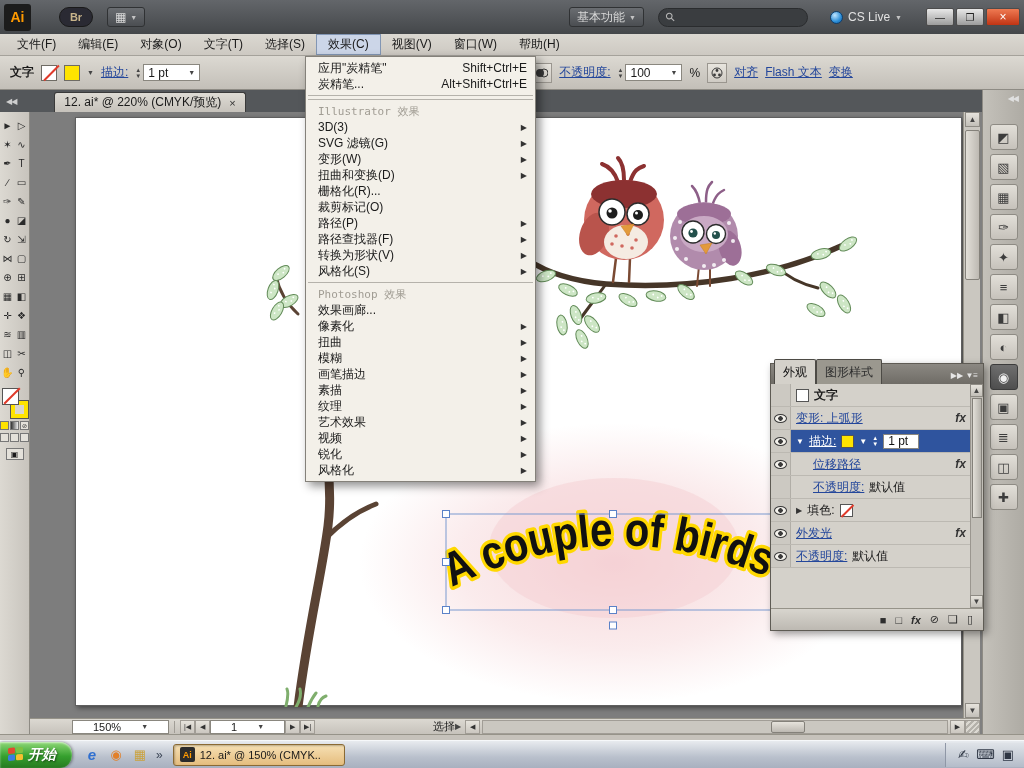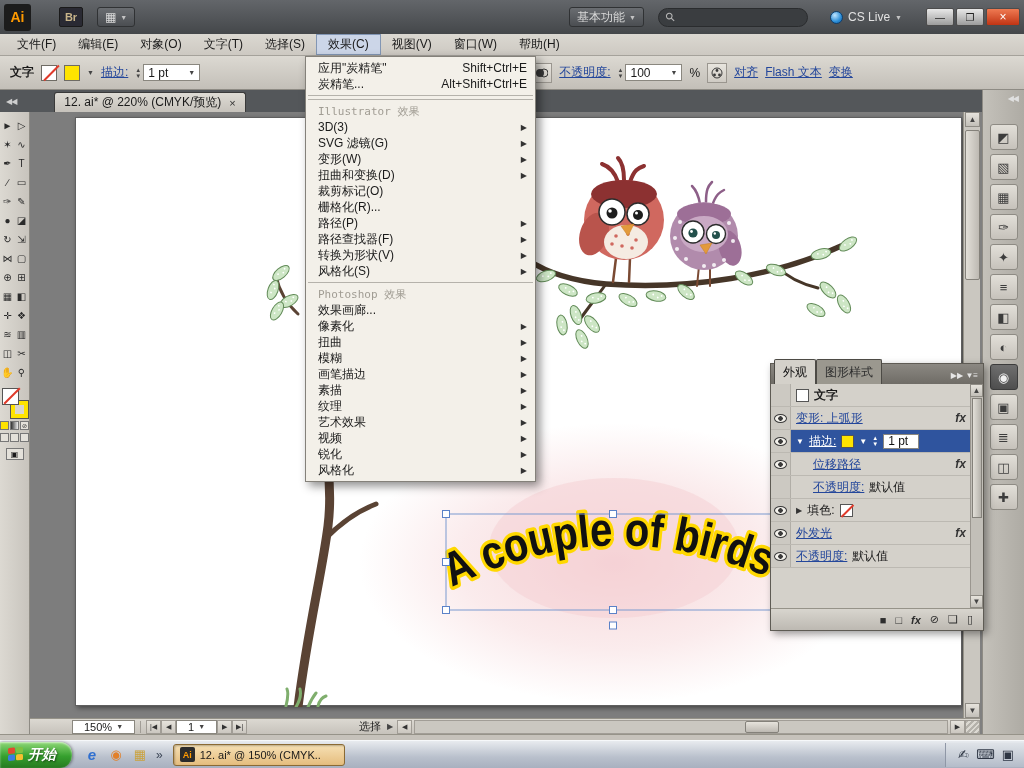--- a/index.html
+++ b/index.html
@@ -3,21 +3,21 @@
 <meta charset="utf-8">
 <style>
   * { box-sizing: border-box; margin: 0; padding: 0; }
   html,body { width:1024px; height:768px; overflow:hidden; }
   body { font-family:"Liberation Sans","DejaVu Sans",sans-serif; font-size:12px; background:#808080; position:relative; color:#1a1a1a; }
   .abs { position:absolute; }
 
   
   .titlebar { left:0; top:0; width:1024px; height:34px; background:linear-gradient(#63666a,#44474a); display:flex; align-items:center; padding:0 4px; color:#d9d9d9; }
   .ai-logo { width:27px; height:27px; background:#1c1c1c; color:#ff9a00; font-weight:bold; font-size:14px; display:flex; align-items:center; justify-content:center; border-radius:3px; margin-right:28px; }
-  .br-btn { width:24px; height:20px; background:#2a2a33; color:#c8b48a; font-weight:bold; font-size:11px; display:flex; align-items:center; justify-content:center; border-radius:2px; border:1px solid #1a1a1a; margin-right:14px; }
+  .br-btn { width:34px; height:20px; background:#2a2a33; color:#c8b48a; font-weight:bold; font-size:11px; display:flex; align-items:center; justify-content:center; border-radius:10px; border:1px solid #1a1a1a; margin-right:14px; }
   .chrome-btn { height:20px; display:flex; align-items:center; gap:4px; padding:0 7px; border:1px solid #303234; border-radius:3px; background:linear-gradient(#6a6d71,#4b4e52); color:#d9d9d9; cursor:default; }
   .mini-arrow { font-size:7px; color:#c3c3c3; }
   .tb-spacer { flex:1; }
   .searchbox { width:150px; height:19px; background:#3a3d40; border:1px solid #2a2c2e; border-radius:10px; display:flex; align-items:center; padding:0 7px; gap:5px; margin:0 14px; }
   .search-icon { display:inline-block; transform:rotate(-45deg); font-size:12px; color:#b5b5b5; }
   .searchbox input { background:transparent; border:none; outline:none; color:#ddd; width:110px; font-size:11px; }
   .cslive { height:20px; display:flex; align-items:center; gap:5px; padding:0 8px; color:#e2e2e2; }
   .ball { width:13px; height:13px; border-radius:50%; background:radial-gradient(circle at 35% 30%, #bfe4ff, #2d8fd8 60%, #105a9e); border:1px solid #0d3e6e; }
   .winbtns { display:flex; gap:2px; margin-left:16px; }
   .wb { width:28px; height:18px; display:flex; align-items:center; justify-content:center; font-size:10px; color:#222; background:linear-gradient(#e8e8e8,#9c9c9c); border:1px solid #4c4c4c; border-radius:2px; }
@@ -63,21 +63,21 @@
   
   .canvas { left:30px; top:112px; width:950px; height:606px; background:#7d7d7d; overflow:hidden; }
   .artboard { position:absolute; left:45px; top:5px; width:887px; height:589px; background:#fff; border:1px solid #5f5f5f; box-shadow:2px 2px 5px rgba(0,0,0,.45); }
   .vscroll { left:963px; top:112px; width:17px; height:606px; background:#cac7c0; border-left:1px solid #969389; }
   .scroll-arrow { width:15px; height:15px; display:flex; align-items:center; justify-content:center; font-size:8px; color:#444; background:linear-gradient(#e6e3dc,#c2bfb8); border:1px solid #8e8b84; }
   .vthumb { position:absolute; left:1px; top:18px; width:15px; height:150px; background:linear-gradient(90deg,#e2dfd8,#bdb9b2); border:1px solid #84817a; border-radius:2px; }
 
   
   .statusbar { left:30px; top:718px; width:950px; height:16px; background:linear-gradient(#dcd9d2,#c6c2bb); border-top:1px solid #969389; display:flex; align-items:center; font-size:11px; }
   .sb-zoom { margin-left:42px; } 
-  .sb-box { background:#fff; border:1px solid #8a877f; height:14px; display:flex; align-items:center; padding:0 11px; gap:4px; }
+  .sb-box { background:#fff; border:1px solid #8a877f; height:14px; display:flex; align-items:center; padding:0 20px; gap:20px; }
   .sb-btn { width:15px; height:14px; display:flex; align-items:center; justify-content:center; font-size:7px; color:#333; border:1px solid #a19d96; background:linear-gradient(#e6e3dc,#cbc7c0); }
   .hscroll-track { height:14px; flex:1; margin:0 2px; background:#cac7c0; border:1px solid #a19d96; position:relative; }
   .hthumb { position:absolute; top:0; left:62%; width:34px; height:12px; background:linear-gradient(#e6e3dc,#bdb9b2); border:1px solid #84817a; border-radius:2px; }
   .corner { width:15px; height:14px; background:repeating-linear-gradient(135deg,#b5b2ab 0 2px,#dcd9d2 2px 4px); border:1px solid #a19d96; }
 
   
   .dock { left:982px; top:90px; width:42px; height:646px; background:linear-gradient(90deg,#c4c1ba,#aeaba4); border-left:1px solid #8e8b84; padding-top:30px; }
   .dock-head { position:absolute; top:4px; right:6px; color:#e0e0e0; font-size:8px; letter-spacing:-1px; }
   .dock-btn { width:28px; height:26px; margin:4px auto 0; border:1px solid #8e8b84; border-radius:3px; background:linear-gradient(#e2dfd8,#c6c2bb); display:flex; align-items:center; justify-content:center; font-size:13px; color:#3c3c3c; cursor:pointer; }
   .dock-btn.active { background:linear-gradient(#6f6f6f,#4f4f4f); color:#f0f0f0; border-color:#3c3c3c; }
@@ -480,21 +480,21 @@
   <div class="sb-box" style="min-width:34px">
     <span>1</span>
     <span class="mini-arrow" style="color:#444">▼</span>
   </div>
   <div class="sb-btn">
       <span>▶</span>
     </div>
   <div class="sb-btn">
       <span>▶|</span>
     </div>
-  <div style="width:150px;display:flex;align-items:center;justify-content:flex-end;gap:6px;padding:4px 4px">
+  <div style="width:150px;display:flex;align-items:center;justify-content:flex-end;gap:0;padding:4px 4px">
     <span>选择</span>
     <span class="mini-arrow" style="color:#444;font-size:8px">▶</span>
   </div>
   <div class="sb-btn">
       <span>◀</span>
     </div>
   <div class="hscroll-track">
       <div class="hthumb"></div>
     </div>
   <div class="sb-btn">
@@ -633,25 +633,25 @@
     </div>
   <div class="mi">
       <span class="mi-label">变形(W)</span>
       <span class="mi-arrow">▶</span>
     </div>
   <div class="mi">
       <span class="mi-label">扭曲和变换(D)</span>
       <span class="mi-arrow">▶</span>
     </div>
   <div class="mi">
+      <span class="mi-label">栅格化(R)...</span>
+      <span class="mi-arrow"></span>
+    </div>
+  <div class="mi">
       <span class="mi-label">裁剪标记(O)</span>
-      <span class="mi-arrow"></span>
-    </div>
-  <div class="mi">
-      <span class="mi-label">栅格化(R)...</span>
       <span class="mi-arrow"></span>
     </div>
   <div class="mi">
       <span class="mi-label">路径(P)</span>
       <span class="mi-arrow">▶</span>
     </div>
   <div class="mi">
       <span class="mi-label">路径查找器(F)</span>
       <span class="mi-arrow">▶</span>
     </div>

